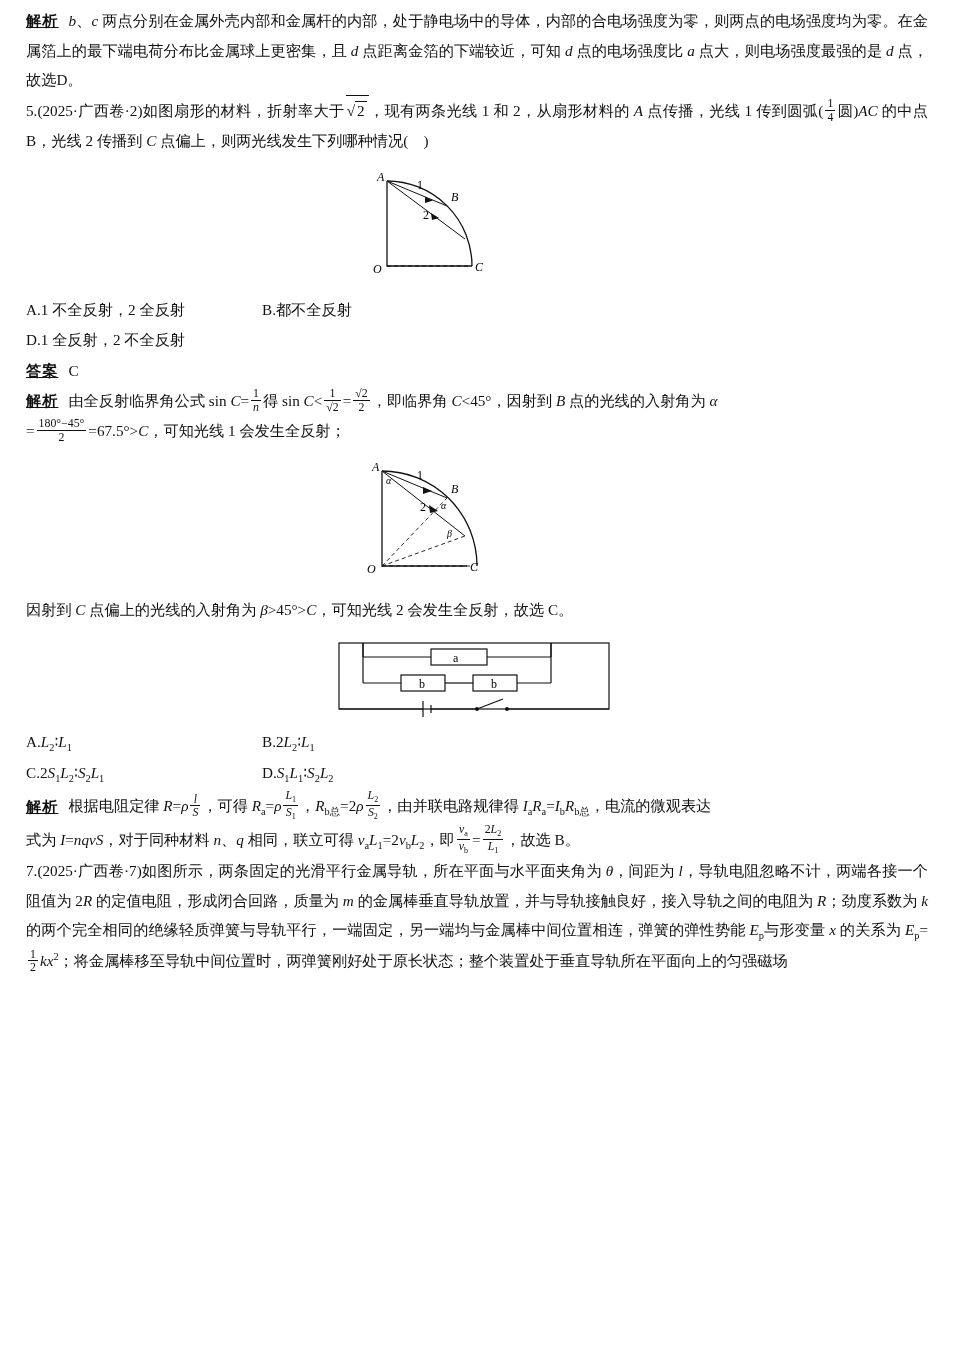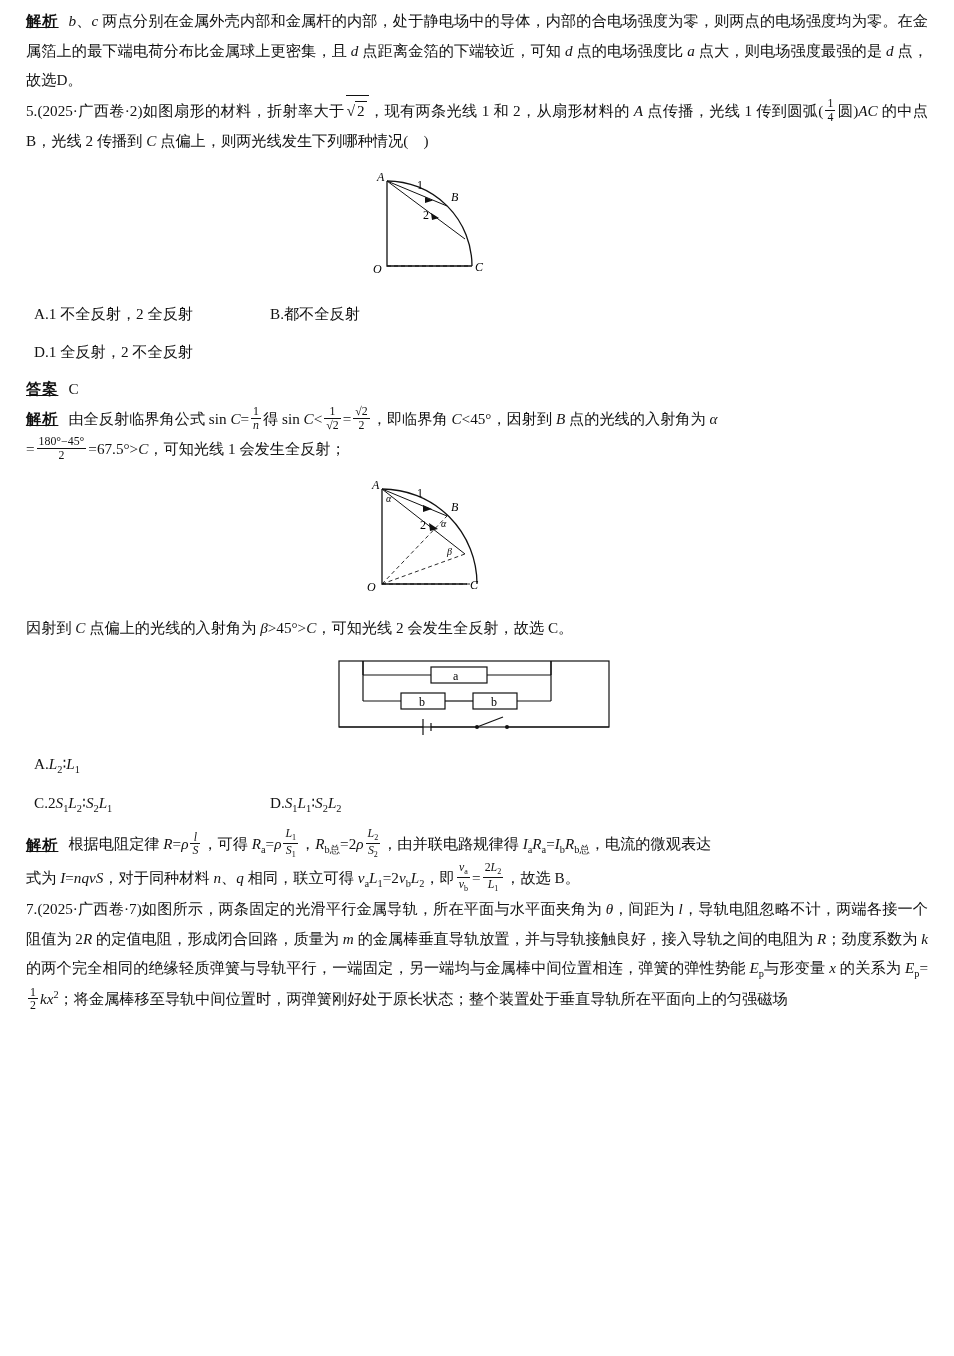--- a/index.html
+++ b/index.html
@@ -28,21 +28,21 @@
   }
   .label {
     font-weight: bold;
     margin-right: 10px;
     letter-spacing: 1px;
     text-decoration: underline;
   }
   i, .it { font-style: italic; font-family: "Liberation Serif", serif; }
   .opt-row {
     display: flex;
-    margin: 8px;
+    margin: 0;
   }
   .opt-a { width: 236px; }
   .opt-b { width: 236px; }
   .ans-line { margin-top: 2px; }
   .figwrap {
     display: flex;
     justify-content: center;
     margin: 6px 0 4px 0;
   }
   .frac {
@@ -186,20 +186,21 @@
 
         <circle cx="150" cy="78" r="2" fill="#111"></circle>
         <line x1="150" y1="78" x2="176" y2="68" stroke="#111" stroke-width="1.2"></line>
         <circle cx="180" cy="78" r="2" fill="#111"></circle>
         <line x1="180" y1="78" x2="282" y2="78" stroke="#111" stroke-width="1.2"></line>
       </svg>
     </div>
 
     <div class="opt-row">
       <div class="opt-a">A.<i>L</i><sub>2</sub>∶<i>L</i><sub>1</sub></div>
+      <div class="opt-b">B.2<i>L</i><sub>2</sub>∶<i>L</i><sub>1</sub></div>
     </div>
     <div class="opt-row">
       <div class="opt-a">C.2<i>S</i><sub>1</sub><i>L</i><sub>2</sub>∶<i>S</i><sub>2</sub><i>L</i><sub>1</sub></div>
       <div class="opt-b">D.<i>S</i><sub>1</sub><i>L</i><sub>1</sub>∶<i>S</i><sub>2</sub><i>L</i><sub>2</sub></div>
     </div>
 
   </div>
 
   <div>
     <p class="para">

